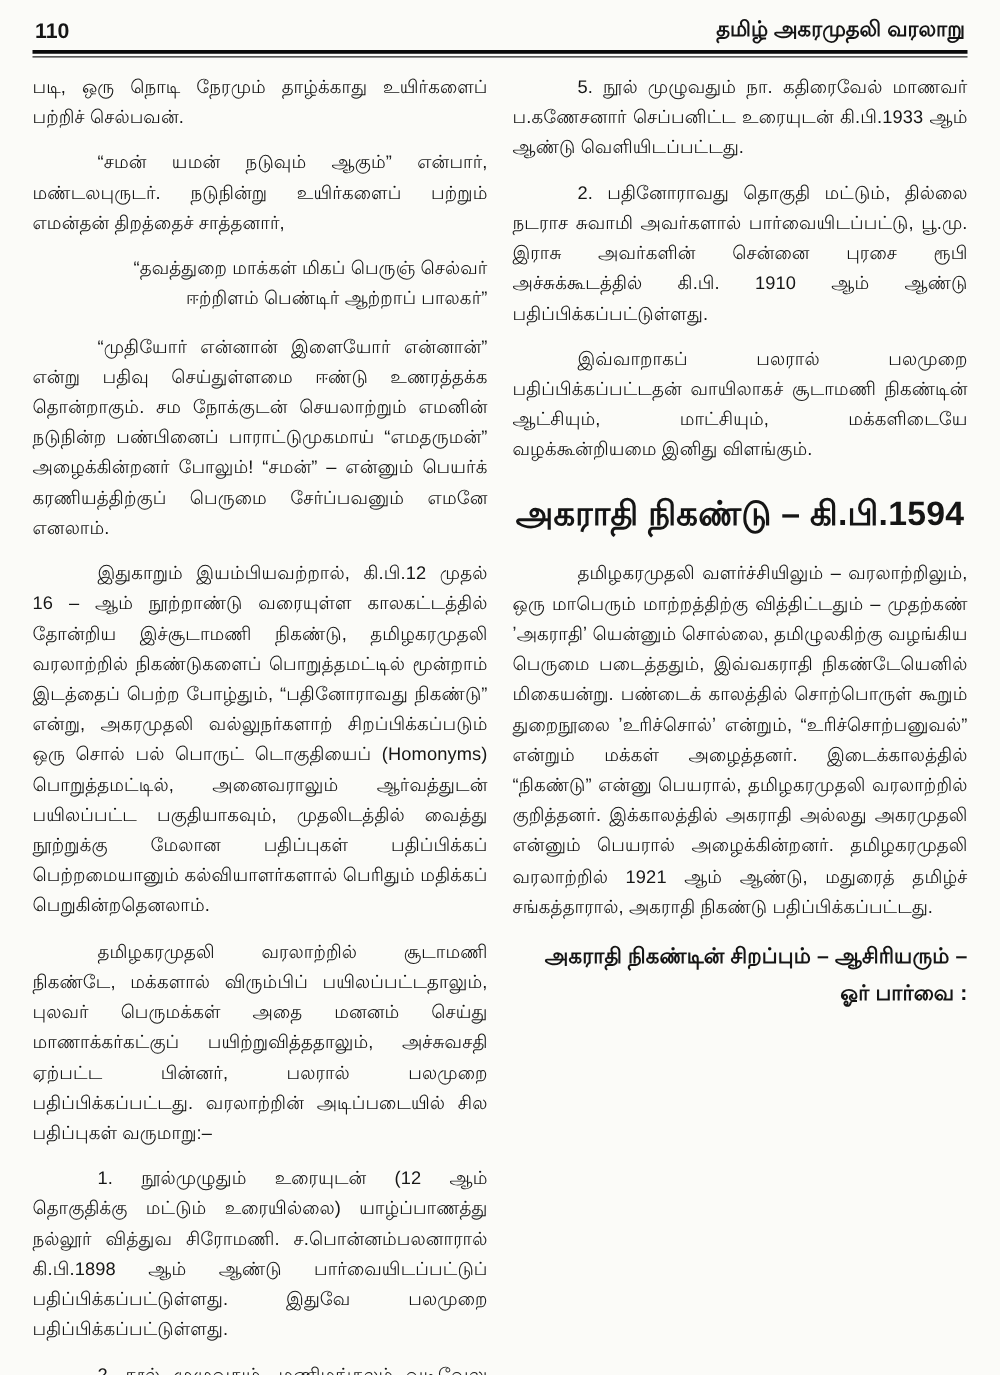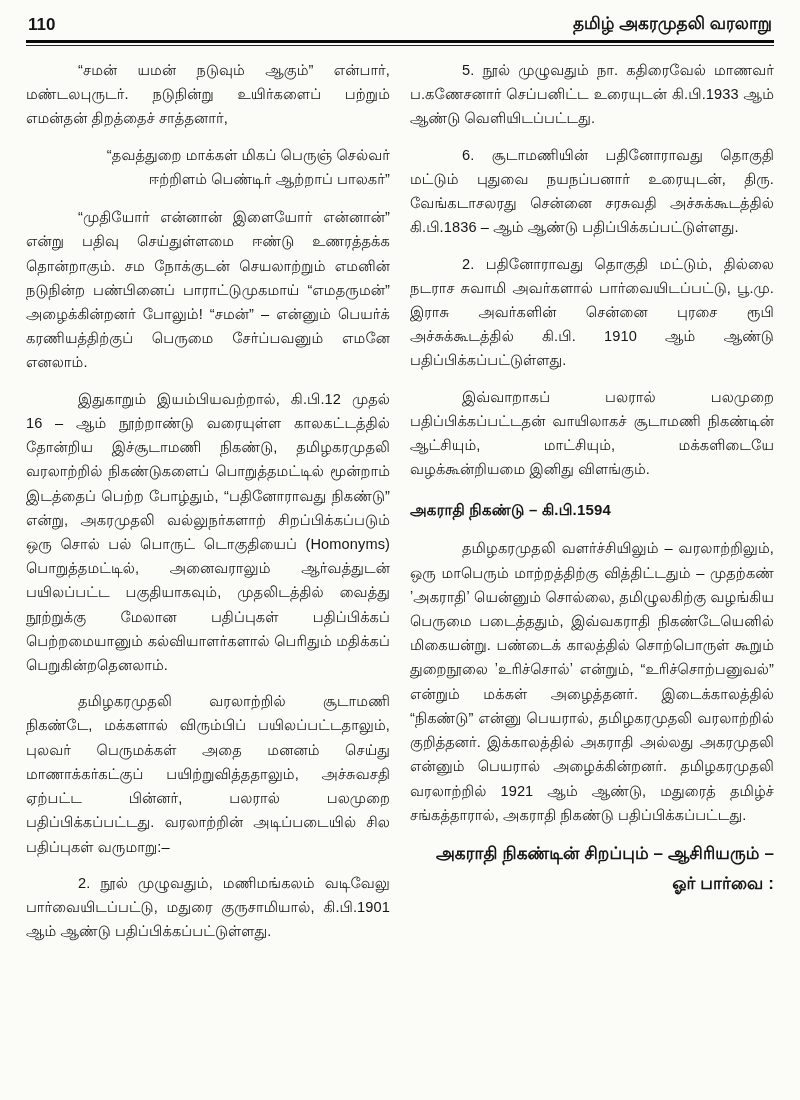--- a/index.html
+++ b/index.html
@@ -52,21 +52,22 @@
   }
   .verse {
     margin: 2px 0 14px 0;
     text-align: right;
     line-height: 1.66;
   }
   .verse .vline1 { display: block; padding-left: 56px; }
   .verse .vline2 { display: block; padding-left: 80px; }
   .section-heading {
     font-weight: bold;
-    font-size: 15px;
+    font-size: 27px;
+    text-align: center;
     margin: 16px 0 14px 0;
     text-indent: 0;
     letter-spacing: 0.2px;
   }
   .sub-heading {
     font-weight: bold;
     font-size: 17px;
     text-align: right;
     line-height: 1.75;
     margin: 4px 0 10px 0;
@@ -80,35 +81,36 @@
 
   <div class="page-header">
     <span>110</span>
     <span>தமிழ் அகரமுதலி வரலாறு</span>
   </div>
   <div class="header-rule"></div>
 
   <div class="columns">
 
     <div class="col">
+      <p class="noindent">படி, ஒரு நொடி நேரமும் தாழ்க்காது உயிர்களைப் பற்றிச் செல்பவன்.</p>
       <p>“சமன் யமன் நடுவும் ஆகும்” என்பார், மண்டலபுருடர். நடுநின்று உயிர்களைப் பற்றும் எமன்தன் திறத்தைச் சாத்தனார்,</p>
       <div class="verse">
         <span class="vline1">“தவத்துறை மாக்கள் மிகப் பெருஞ் செல்வர்</span>
         <span class="vline2">ஈற்றிளம் பெண்டிர் ஆற்றாப் பாலகர்”</span>
       </div>
       <p>“முதியோர் என்னான் இளையோர் என்னான்” என்று பதிவு செய்துள்ளமை ஈண்டு உணரத்தக்க தொன்றாகும். சம நோக்குடன் செயலாற்றும் எமனின் நடுநின்ற பண்பினைப் பாராட்டுமுகமாய் “எமதருமன்” அழைக்கின்றனர் போலும்! “சமன்” – என்னும் பெயர்க் கரணியத்திற்குப் பெருமை சேர்ப்பவனும் எமனே எனலாம்.</p>
       <p>இதுகாறும் இயம்பியவற்றால், கி.பி.12 முதல் 16 – ஆம் நூற்றாண்டு வரையுள்ள காலகட்டத்தில் தோன்றிய இச்சூடாமணி நிகண்டு, தமிழகரமுதலி வரலாற்றில் நிகண்டுகளைப் பொறுத்தமட்டில் மூன்றாம் இடத்தைப் பெற்ற போழ்தும், “பதினோராவது நிகண்டு” என்று, அகரமுதலி வல்லுநர்களாற் சிறப்பிக்கப்படும் ஒரு சொல் பல் பொருட் டொகுதியைப் (Homonyms) பொறுத்தமட்டில், அனைவராலும் ஆர்வத்துடன் பயிலப்பட்ட பகுதியாகவும், முதலிடத்தில் வைத்து நூற்றுக்கு மேலான பதிப்புகள் பதிப்பிக்கப் பெற்றமையானும் கல்வியாளர்களால் பெரிதும் மதிக்கப் பெறுகின்றதெனலாம்.</p>
       <p>தமிழகரமுதலி வரலாற்றில் சூடாமணி நிகண்டே, மக்களால் விரும்பிப் பயிலப்பட்டதாலும், புலவர் பெருமக்கள் அதை மனனம் செய்து மாணாக்கர்கட்குப் பயிற்றுவித்ததாலும், அச்சுவசதி ஏற்பட்ட பின்னர், பலரால் பலமுறை பதிப்பிக்கப்பட்டது. வரலாற்றின் அடிப்படையில் சில பதிப்புகள் வருமாறு:–</p>
+      <p>1. நூல்முழுதும் உரையுடன் (12 ஆம் தொகுதிக்கு மட்டும் உரையில்லை) யாழ்ப்பாணத்து நல்லூர் வித்துவ சிரோமணி. ச.பொன்னம்பலனாரால் கி.பி.1898 ஆம் ஆண்டு பார்வையிடப்பட்டுப் பதிப்பிக்கப்பட்டுள்ளது. இதுவே பலமுறை பதிப்பிக்கப்பட்டுள்ளது.</p>
       <p>2. நூல் முழுவதும், மணிமங்கலம் வடிவேலு பார்வையிடப்பட்டு, மதுரை குருசாமியால், கி.பி.1901 ஆம் ஆண்டு பதிப்பிக்கப்பட்டுள்ளது.</p>
 
     </div>
 
     <div class="col">
       <p>5. நூல் முழுவதும் நா. கதிரைவேல் மாணவர் ப.கணேசனார் செப்பனிட்ட உரையுடன் கி.பி.1933 ஆம் ஆண்டு வெளியிடப்பட்டது.</p>
-      <p>6. சூடாமணியின் பதினோராவது தொகுதி மட்டும் புதுவை நயநப்பனார் உரையுடன், திரு. வேங்கடாசலரது சென்னை சரசுவதி அச்சுக்கூடத்தில் கி.பி.1836 – ஆம் ஆண்டு பதிப்பிக்கப்பட்டுள்ளது.</p>
       <p>2. பதினோராவது தொகுதி மட்டும், தில்லை நடராச சுவாமி அவர்களால் பார்வையிடப்பட்டு, பூ.மு. இராசு அவர்களின் சென்னை புரசை ரூபி அச்சுக்கூடத்தில் கி.பி. 1910 ஆம் ஆண்டு பதிப்பிக்கப்பட்டுள்ளது.</p>
       <p>இவ்வாறாகப் பலரால் பலமுறை பதிப்பிக்கப்பட்டதன் வாயிலாகச் சூடாமணி நிகண்டின் ஆட்சியும், மாட்சியும், மக்களிடையே வழக்கூன்றியமை இனிது விளங்கும்.</p>
       <div class="section-heading">அகராதி நிகண்டு – கி.பி.1594</div>
       <p>தமிழகரமுதலி வளர்ச்சியிலும் – வரலாற்றிலும், ஒரு மாபெரும் மாற்றத்திற்கு வித்திட்டதும் – முதற்கண் ʼஅகராதிʼ யென்னும் சொல்லை, தமிழுலகிற்கு வழங்கிய பெருமை படைத்ததும், இவ்வகராதி நிகண்டேயெனில் மிகையன்று. பண்டைக் காலத்தில் சொற்பொருள் கூறும் துறைநூலை ʼஉரிச்சொல்ʼ என்றும், “உரிச்சொற்பனுவல்” என்றும் மக்கள் அழைத்தனர். இடைக்காலத்தில் “நிகண்டு” என்னு பெயரால், தமிழகரமுதலி வரலாற்றில் குறித்தனர். இக்காலத்தில் அகராதி அல்லது அகரமுதலி என்னும் பெயரால் அழைக்கின்றனர். தமிழகரமுதலி வரலாற்றில் 1921 ஆம் ஆண்டு, மதுரைத் தமிழ்ச் சங்கத்தாரால், அகராதி நிகண்டு பதிப்பிக்கப்பட்டது.</p>
       <div class="sub-heading">அகராதி நிகண்டின் சிறப்பும் – ஆசிரியரும் – ஓர் பார்வை :</div>
 
     </div>
 
   </div>
 </div>

